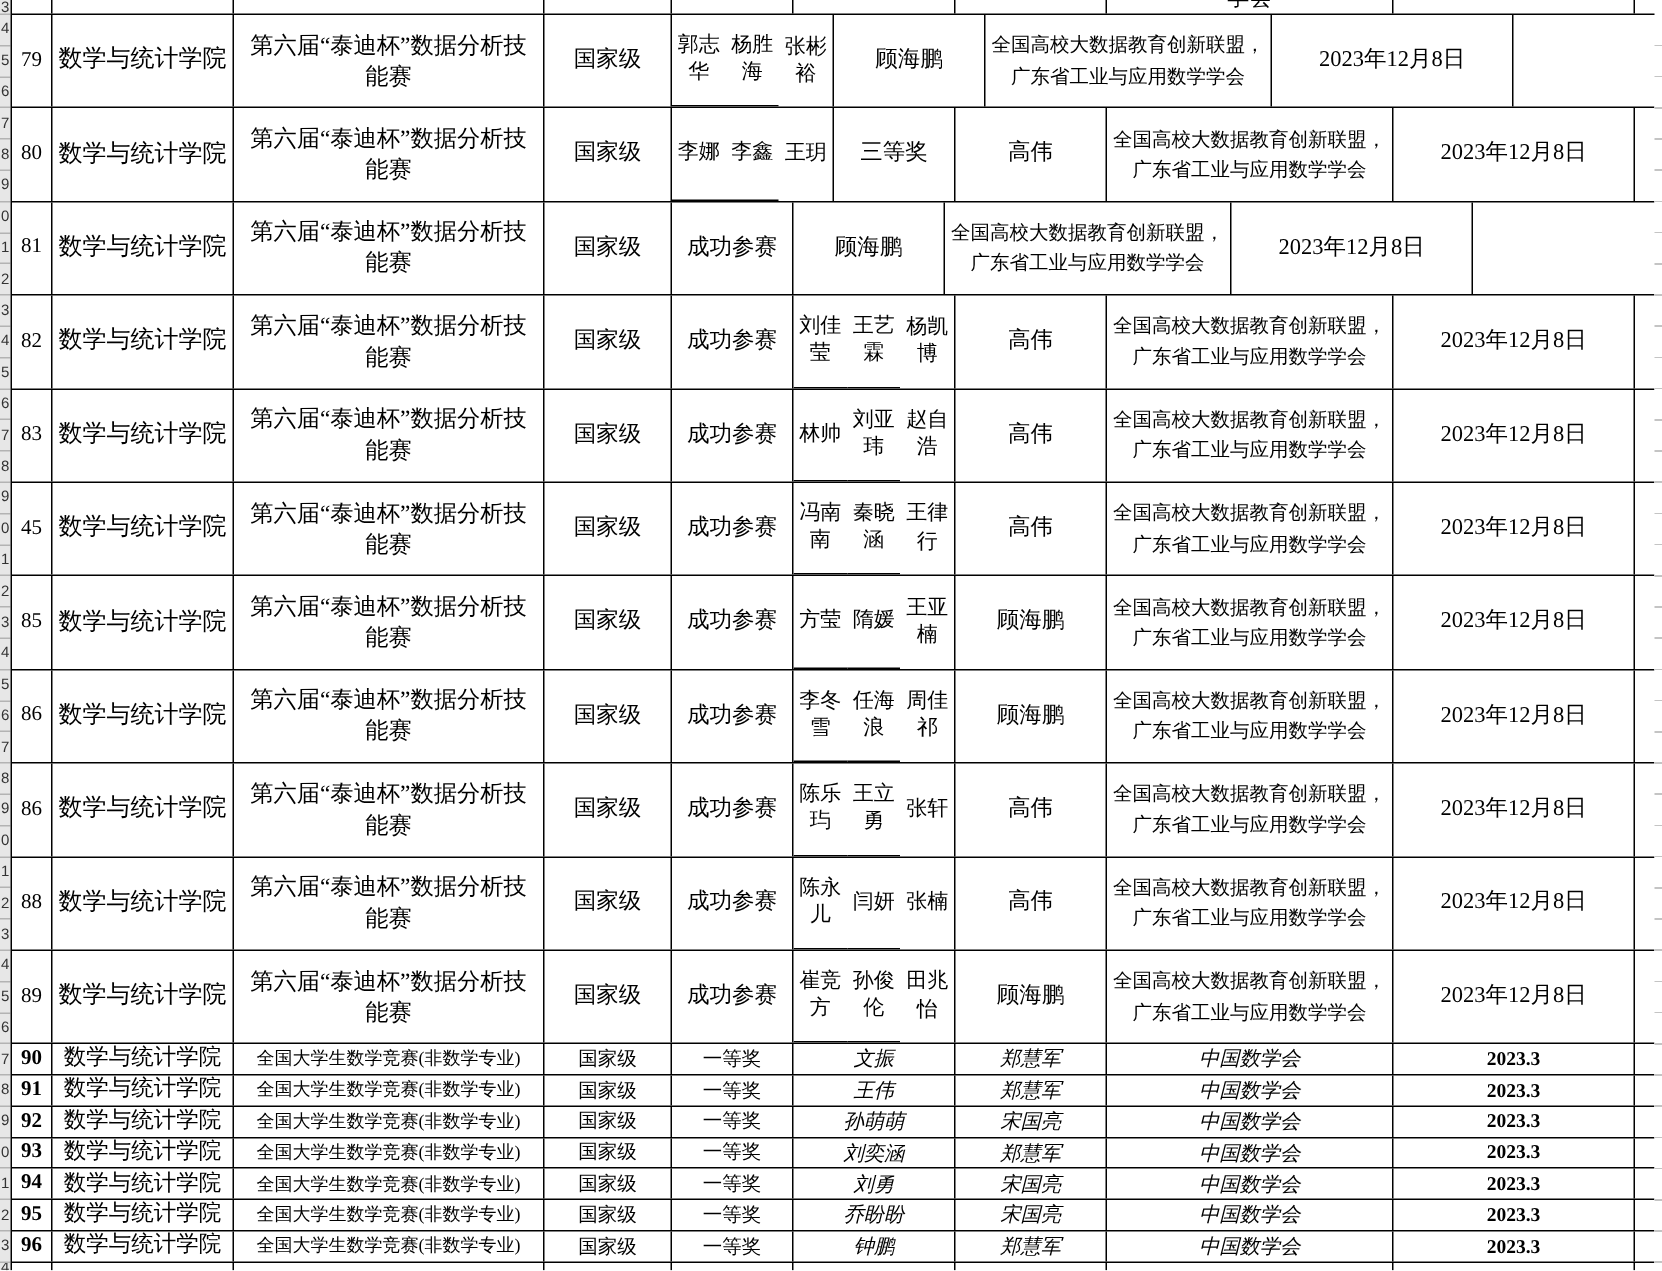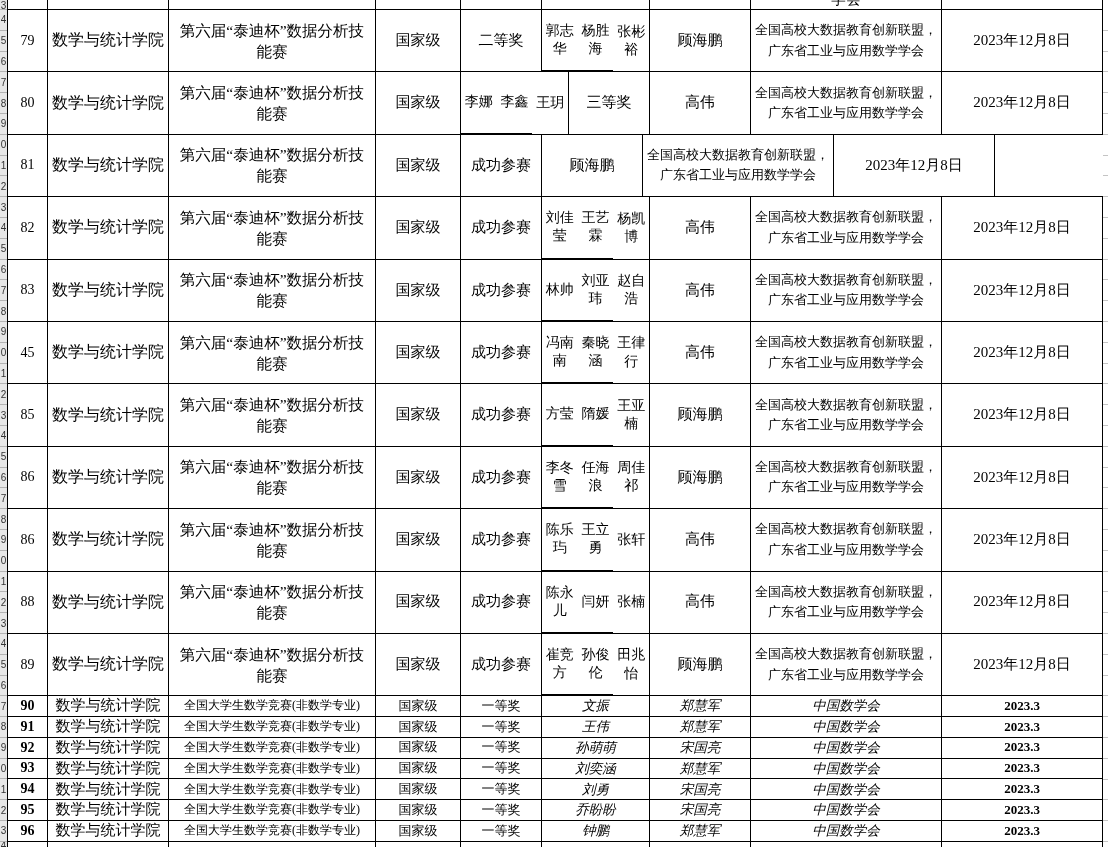--- a/index.html
+++ b/index.html
@@ -31,21 +31,21 @@
   .rows-host { display:contents; }
   .trow { display:flex; width:1095px; border-bottom:1px solid #000; }
   .trow.big   { height:62.4px; }
   .trow.small { height:20.8px; }
   .sliver-row { display:flex; width:1095px; height:10px; border-bottom:1px solid #000; background:#fff; }
   .sliver-row.bottom { height:4.8px; border-bottom:none; }
   .c {
     border-right:1px solid #000; display:flex; align-items:center; justify-content:center;
     text-align:center; overflow:hidden; line-height:1.3;
   }
-  .w-no   { width:40px;  }
+  .w-no   { width:27px;  }
   .w-col  { width:121px; }
   .w-comp { width:207px; }
   .w-lvl  { width:85px;  }
   .w-awd  { width:81px;  }
   .w-stu  { width:108px; }
   .w-tch  { width:101px; }
   .w-org  { width:191px; }
   .w-date { width:161px; }
 
   .big .f-no     { font-size:14px; }
@@ -277,23 +277,20 @@
             <span>79</span>
           </div>
     <div class="c w-col f-college">
             <span>数学与统计学院</span>
           </div>
     <div class="c w-comp f-comp">
             <span>第六届“泰迪杯”数据分析技能赛</span>
           </div>
     <div class="c w-lvl f-lvl">
             <span>国家级</span>
-          </div>
-    <div class="c w-awd f-awd">
-            <span>二等奖</span>
           </div>
     <div class="c w-stu stuwrap">
 
         <div class="stub">
           <span>郭志华</span>
         </div>
 
         <div class="stub">
           <span>杨胜海</span>
         </div>

